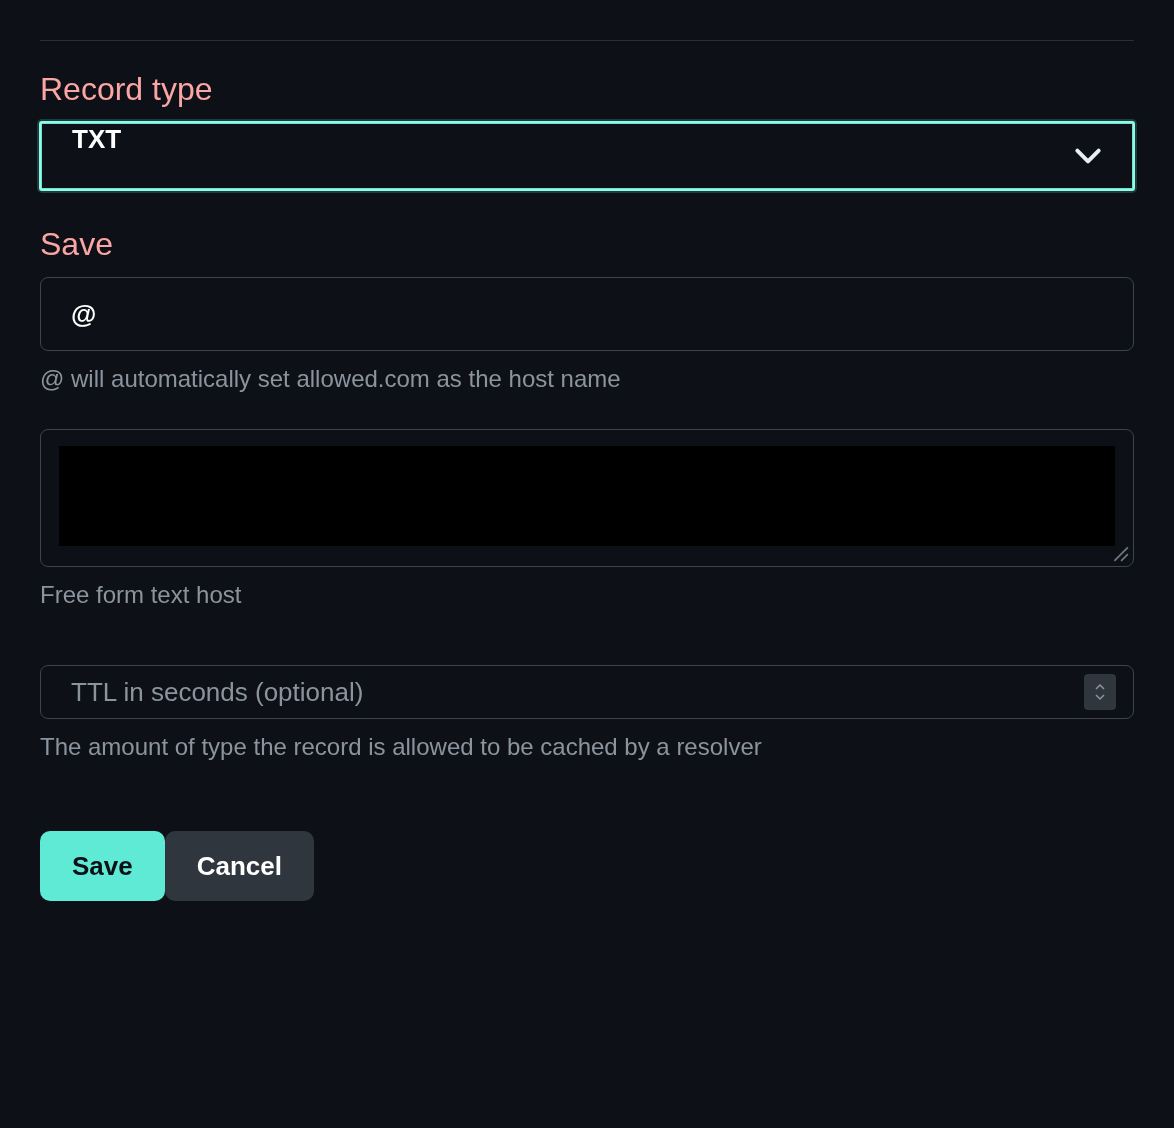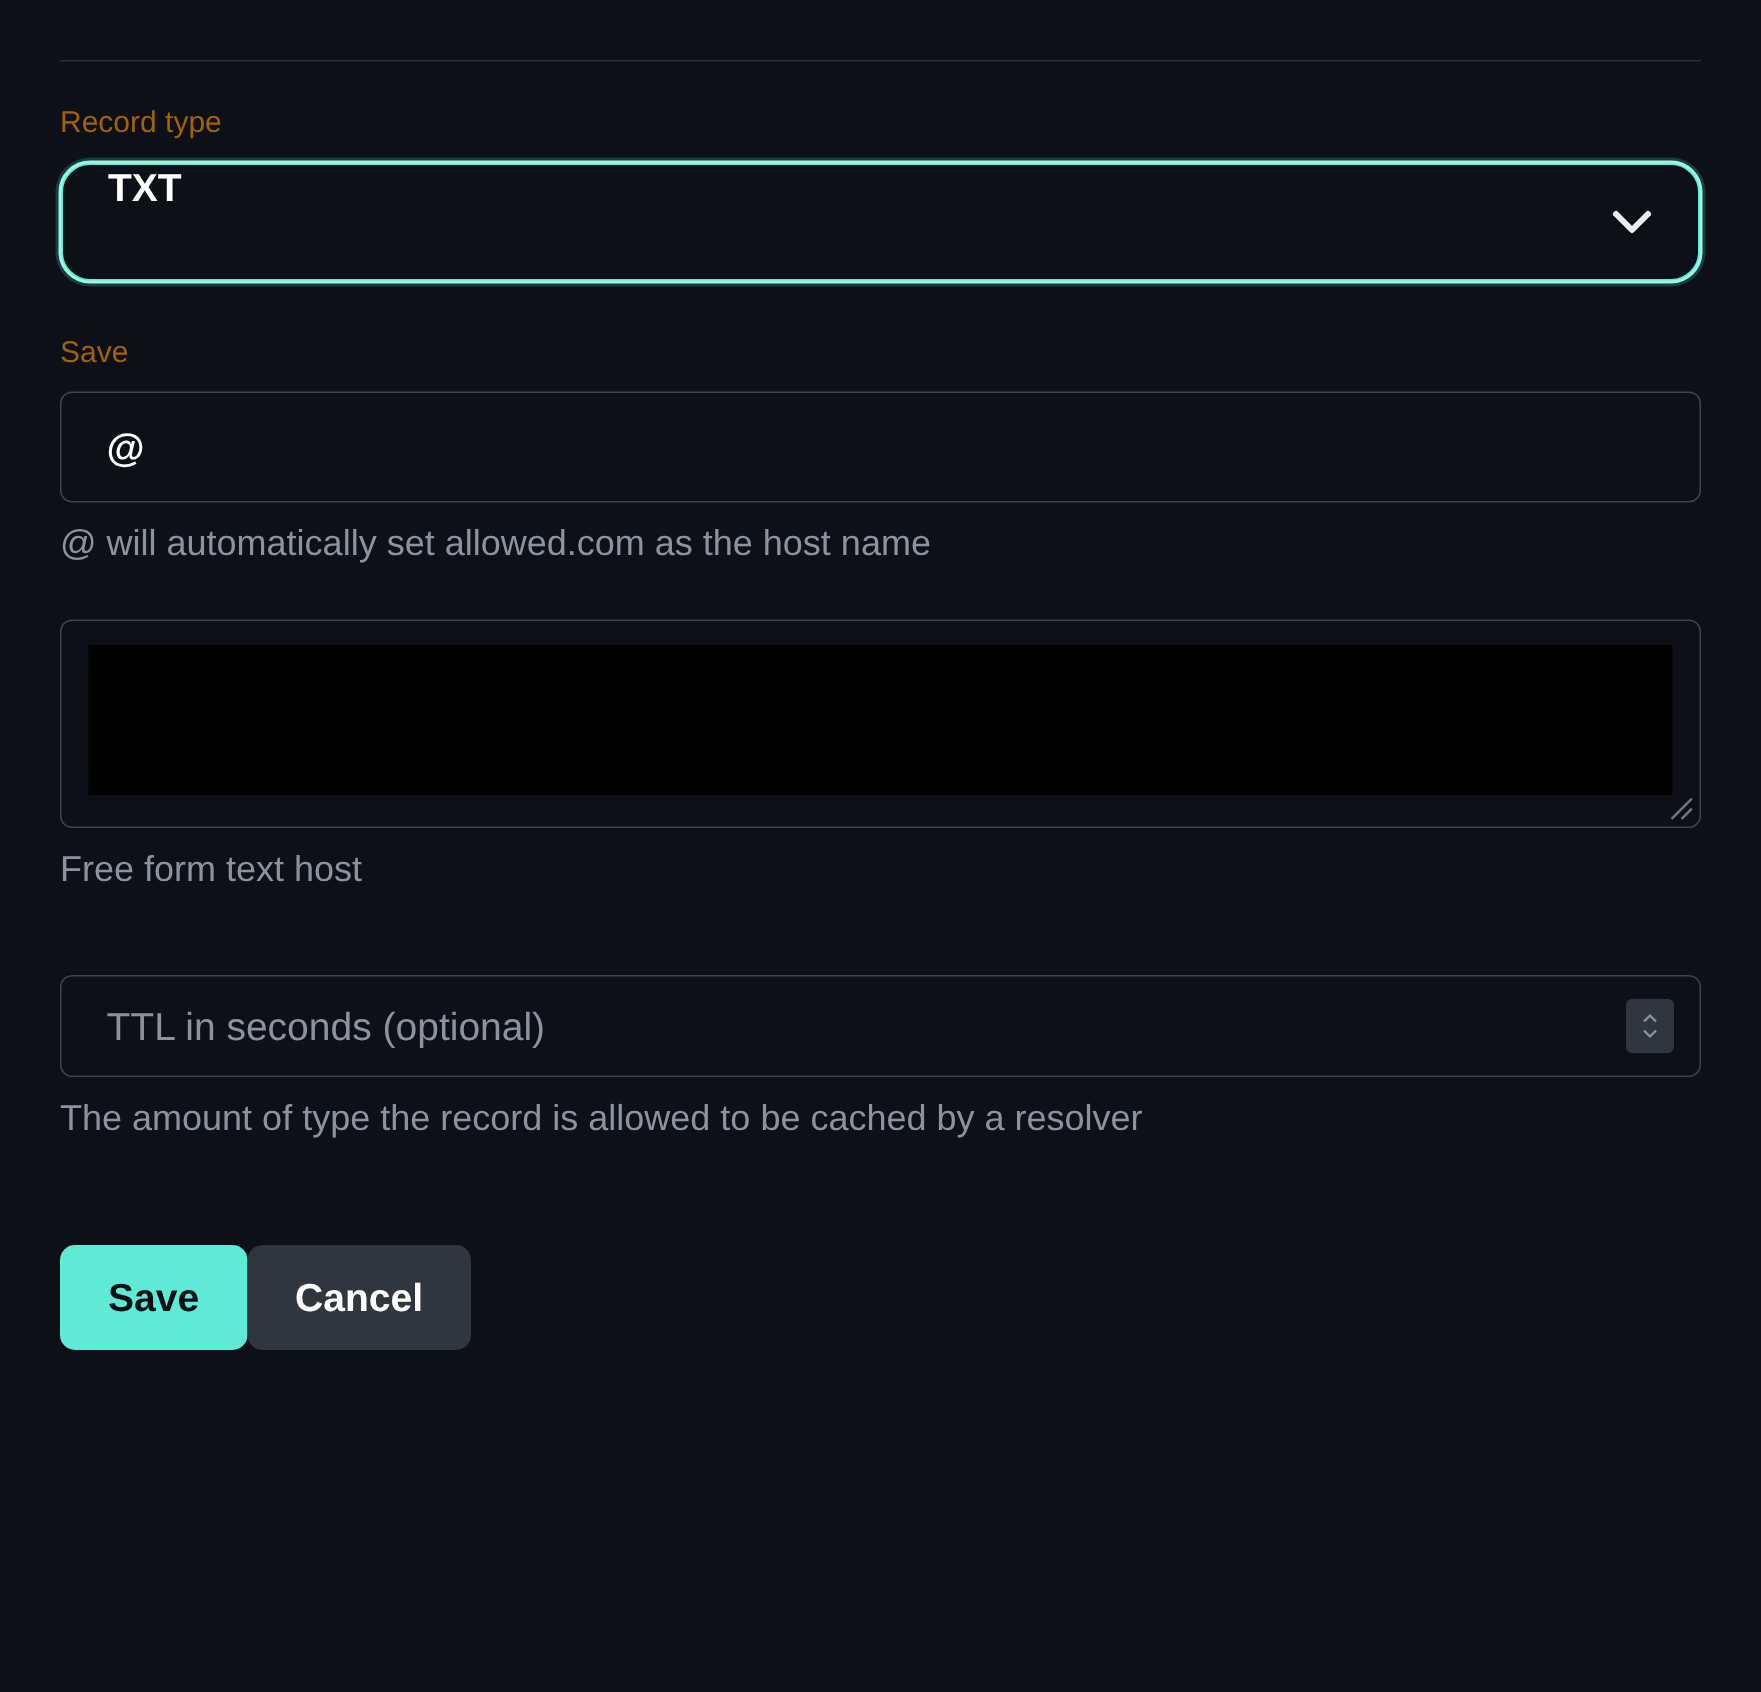--- a/index.html
+++ b/index.html
@@ -26,35 +26,35 @@
   }
   .divider {
     border: none;
     border-top: 1px solid #2a2f36;
     margin-bottom: 30px;
   }
   .field-group {
     margin-bottom: 36px;
   }
   .field-label {
-    font-size: 20px;
-    color: #a16207;
+    font-size: 32px;
+    color: #fca5a5;
     margin-bottom: 14px;
     font-weight: 400;
   }
   .select-wrapper {
     position: relative;
     width: 100%;
   }
   .select-field {
     width: 100%;
-    height: 80px;
+    height: 68px;
     background: #0d1117;
     border: 2px solid #161b22;
-    border-radius: 20px;
+    border-radius: 2px;
     padding: 0 30px;
     font-size: 26px;
     font-weight: 600;
     color: #ffffff;
     appearance: none;
     outline: none;
     cursor: pointer;
   }
   .select-field.focused {
     border: 2px solid #5eead4;
@@ -115,21 +115,21 @@
     width: 18px;
     height: 18px;
     pointer-events: none;
   }
   .number-input-wrapper {
     position: relative;
     width: 100%;
   }
   .number-input {
     width: 100%;
-    height: 68px;
+    height: 54px;
     background: #0d1117;
     border: 1px solid #3d444d;
     border-radius: 8px;
     padding: 0 30px;
     font-size: 26px;
     font-weight: 400;
     color: #8b949e;
     outline: none;
     appearance: textfield;
   }

